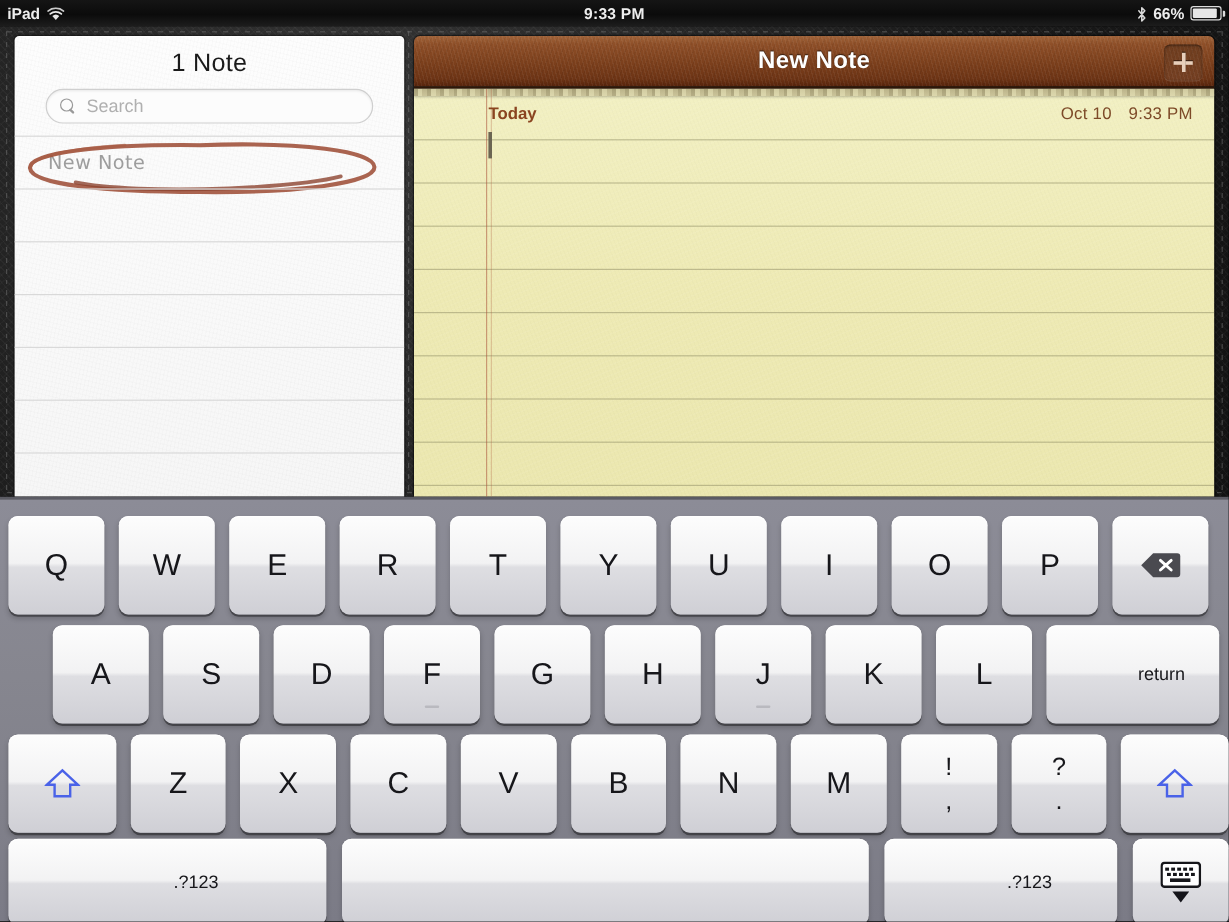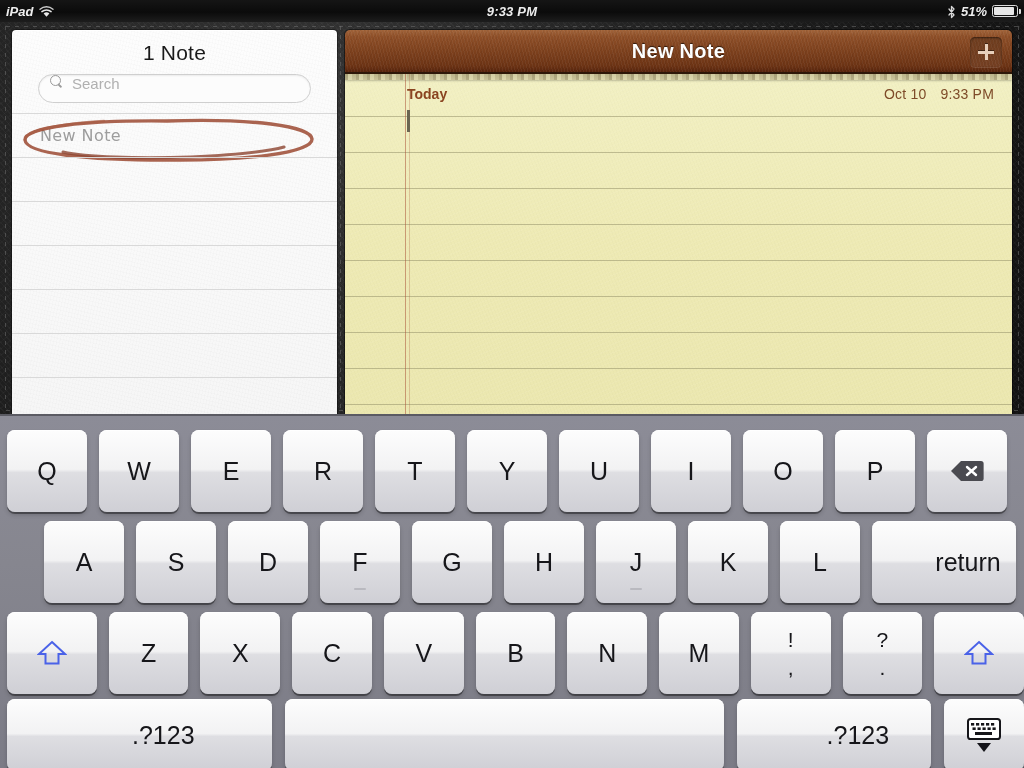--- a/index.html
+++ b/index.html
@@ -16,21 +16,21 @@
   
   #statusbar {
     position: absolute; left: 0; top: 0; width: 1024px; height: 22px;
     background: linear-gradient(#151515 0%, #0b0b0b 55%, #1d1d1d 100%);
     color: #e9e9e9; font-size: 13px; font-weight: bold;
     display: flex; align-items: center;
   }
   #sb-left { position: absolute; left: 6px; display: flex; align-items: center; gap: 6px; }
   #sb-center { position: absolute; left: 0; width: 1024px; text-align: center; letter-spacing: .2px; }
   #sb-right { position: absolute; right: 6px; display: flex; align-items: center; gap: 5px; }
-  .sb-text { font-size: 13px; font-weight: bold; color: #ededed; font-style: italic; }
+  .sb-text { font-size: 13px; font-weight: bold; color: #ededed; }
   .wifi-ico { display: inline-block; width: 15px; height: 12px; position: relative; top: 1px; }
   .bt-ico   { display: inline-block; width: 9px;  height: 14px; position: relative; top: 1px; }
   .batt {
     display: inline-block; width: 26px; height: 12px;
     border: 1.5px solid #dcdcdc; border-radius: 2.5px; position: relative;
   }
   .batt::after {
     content: ""; position: absolute; right: -4px; top: 3px;
     width: 2.5px; height: 5px; background: #dcdcdc; border-radius: 0 1px 1px 0;
   }
@@ -68,21 +68,21 @@
   #notes-title {
     height: 44px; line-height: 46px; text-align: center;
     font-size: 21px; color: #1a1a1a; letter-spacing: .2px;
   }
   #search-wrap { padding: 0 26px 10px 26px; }
   #search-field {
     position: relative; height: 29px; border-radius: 15px;
     background: #fcfcfc;
     border: 1px solid #cfcfcf;
     box-shadow: inset 0 1px 2px rgba(0,0,0,.07);
-    display: flex; align-items: flex-start;
+    display: flex; align-items: center;
   }
   .mag {
     width: 14px; height: 14px; margin-left: 11px; position: relative; flex: none;
   }
   .mag::before {
     content:""; position:absolute; left:0; top:0; width:9px; height:9px;
     border:1.6px solid #9a9a9a; border-radius:50%;
   }
   .mag::after {
     content:""; position:absolute; left:8px; top:8px; width:5px; height:1.7px;
@@ -192,21 +192,21 @@
   .key {
     position: relative;
     background: linear-gradient(#fdfdfd 0%, #f2f2f3 48%, #dedee2 52%, #cfcfd5 100%);
     border-radius: 8px;
     box-shadow: 0 2px 0 rgba(0,0,0,.38), 0 3px 4px rgba(0,0,0,.18), inset 0 1px 0 #fff;
     display: flex; align-items: center; justify-content: center;
     color: #16161a; font-size: 25px; font-weight: normal;
     font-family: "Liberation Sans", sans-serif;
     user-select: none;
   }
-  .key.small { font-size: 25px; padding-left: 48px; }
+  .key.small { font-size: 15px; padding-left: 48px; }
   .key .home-bump {
     position: absolute; bottom: 13px; left: 50%; margin-left: -6px;
     width: 12px; height: 2px; background: #b9b9bf; border-radius: 1px;
   }
   .dual { flex-direction: column; justify-content: center; line-height: 1; }
   .dual .top { font-size: 21px; margin-bottom: 7px; }
   .dual .bot { font-size: 21px; }
   
   .bksp-ico { width: 34px; height: 24px; }
   
@@ -234,21 +234,21 @@
     </div>
     <div id="sb-center">
       <span class="sb-text">9:33 PM</span>
     </div>
     <div id="sb-right">
       <span class="bt-ico">
         <svg viewBox="0 0 9 14" width="9" height="14">
           <path d="M2 4 L7 10 L4.5 12.5 L4.5 1.5 L7 4 L2 10" stroke="#d8d8d8" stroke-width="1.3" fill="none" stroke-linejoin="round" stroke-linecap="round"></path>
         </svg>
       </span>
-      <span class="sb-text">51%</span>
+      <span class="sb-text">66%</span>
       <span class="batt">
         <span class="batt-fill" id="battfill" style="width: 19.6px;"></span>
       </span>
     </div>
   </div>
 
   <div id="app">
     <div class="stitch" style="left:6px;  top:4px;   width:1012px;"></div>
     <div class="stitch" style="left:6px;  top:388px; width:1012px;"></div>
     <div class="stitch v" style="left:5px;  top:4px; height:386px;"></div>

